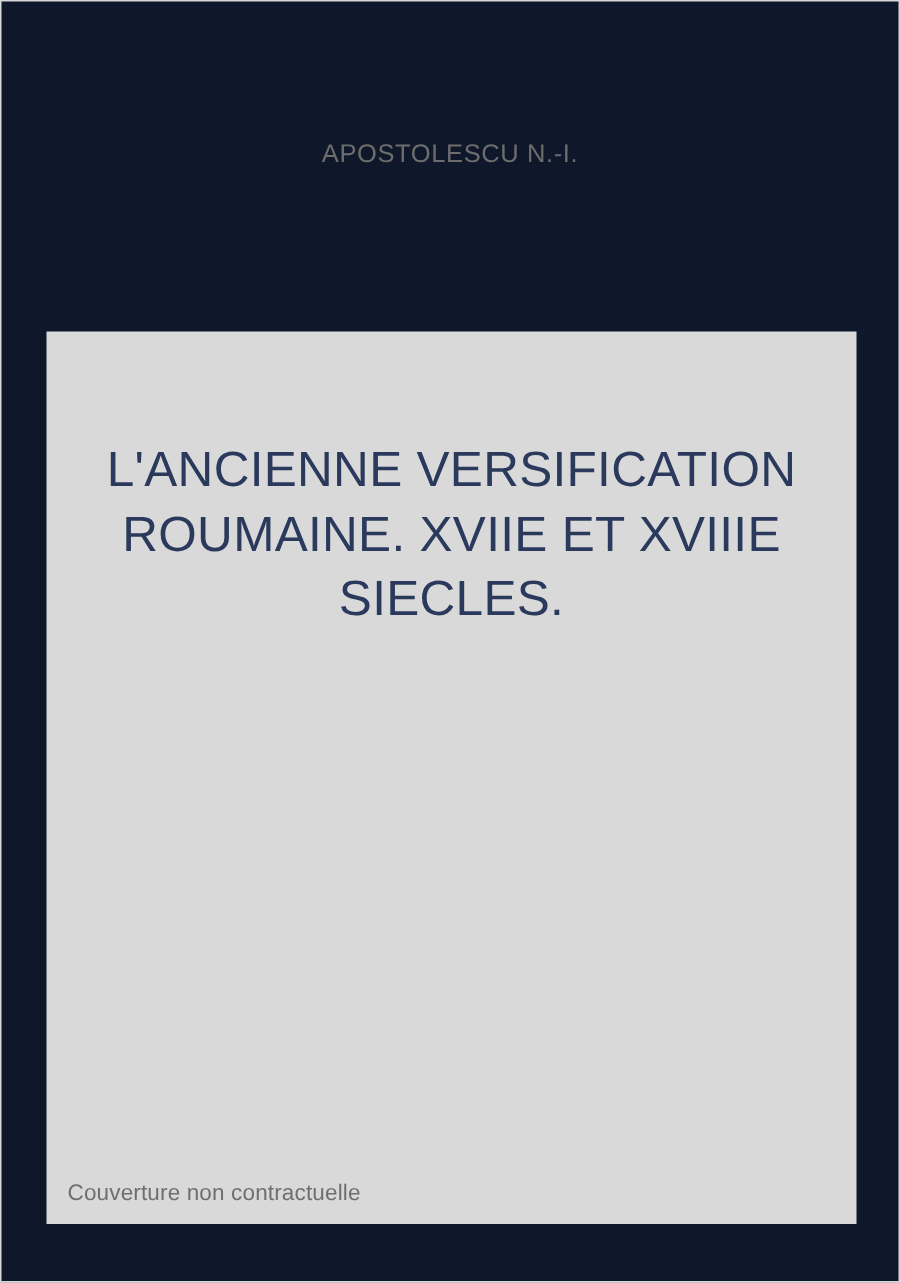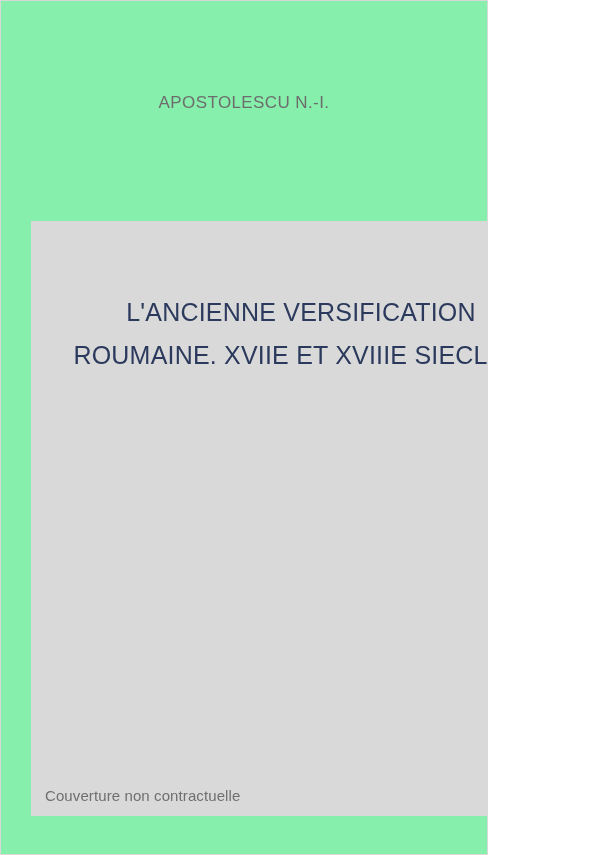--- a/index.html
+++ b/index.html
@@ -5,23 +5,23 @@
   html, body {
     margin: 0;
     padding: 0;
     background: #ffffff;
   }
   body {
     font-family: "Liberation Sans", sans-serif;
   }
   .page {
     position: relative;
-    width: 488px;
+    width: 600px;
     height: 855px;
-    background: #86efac;
+    background: #0f172a;
     border: 1px solid #d8d8d8;
     box-sizing: border-box;
     overflow: hidden;
   }
   .author {
     position: absolute;
     top: 92px;
     left: 0;
     width: 100%;
     text-align: center;
@@ -37,21 +37,21 @@
     width: 540px;
     height: 595px;
     background: #d9d9d9;
   }
   .title {
     position: absolute;
     left: 40px;
     top: 70px;
     width: 460px;
     text-align: center;
-    font-size: 25px;
+    font-size: 33px;
     line-height: 43px;
     color: #2b3a5c;
     font-weight: 400;
     letter-spacing: 0.2px;
   }
   .disclaimer {
     position: absolute;
     left: 14px;
     bottom: 12px;
     font-size: 15px;

